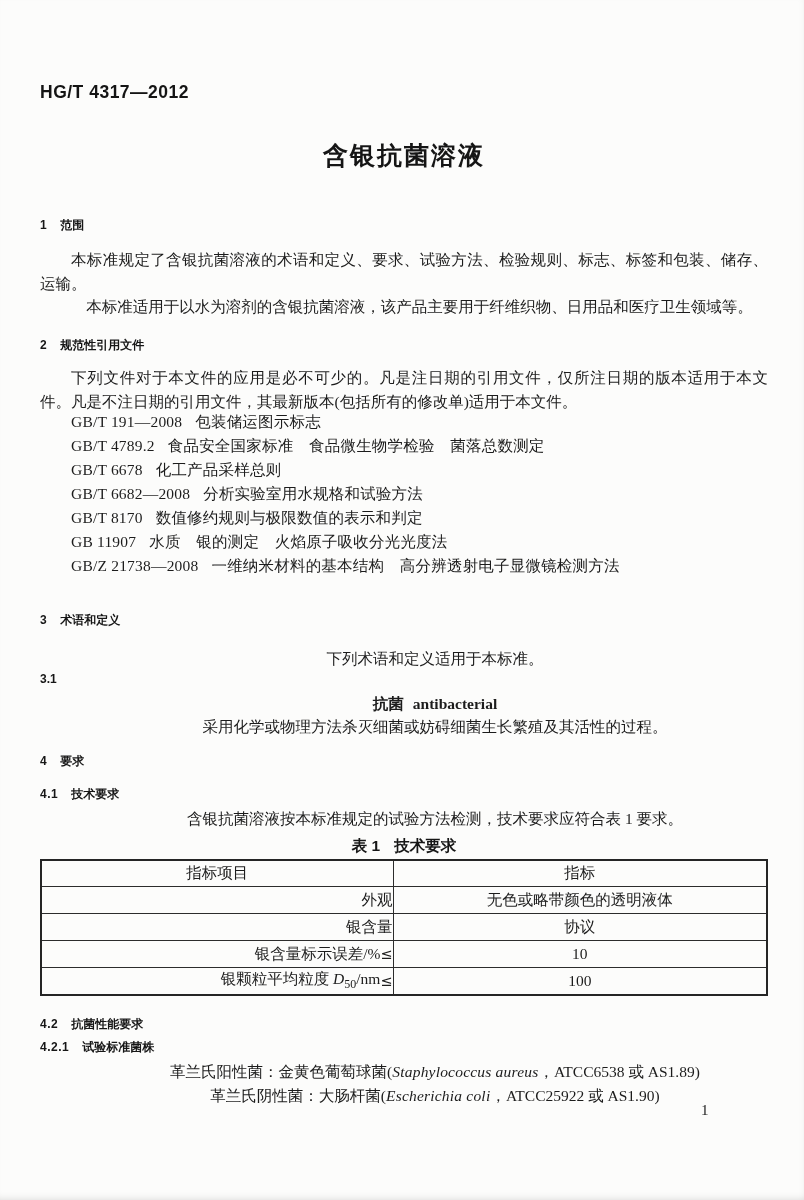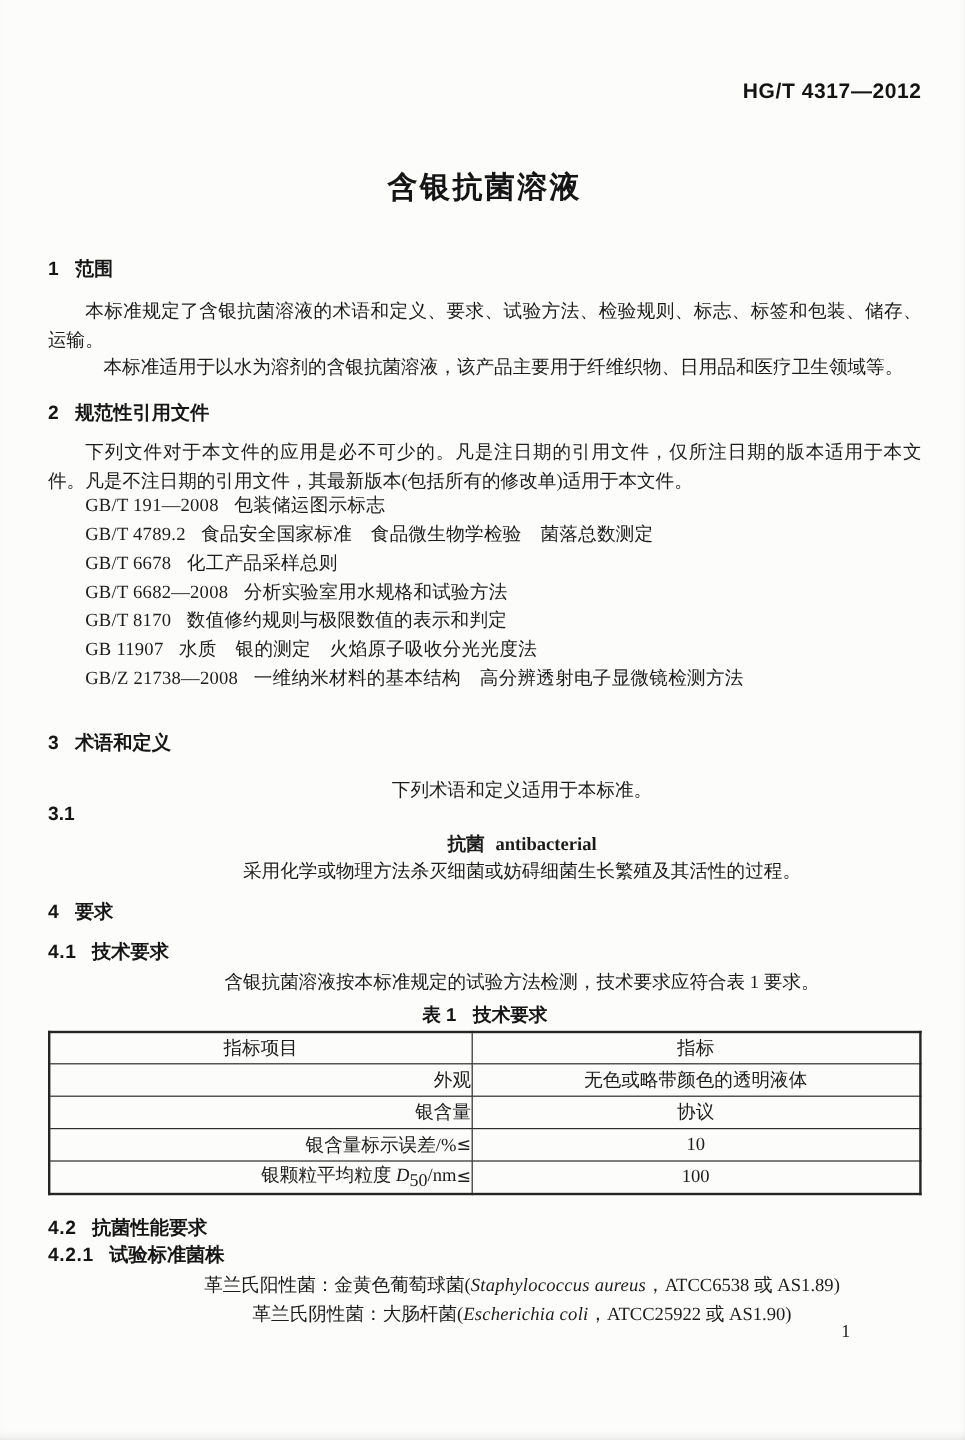--- a/index.html
+++ b/index.html
@@ -12,37 +12,37 @@
     position: relative;
     width: 804px; height: 1200px;
     background: #fcfcfb;
     color: #1b1b1b;
     overflow: hidden;
     box-shadow: inset 0 -7px 9px -7px rgba(0,0,0,0.14), inset -4px 0 8px -6px rgba(0,0,0,0.07);
   }
   .abs { position: absolute; left: 40px; width: 728px; margin: 0; }
 
   
-  .doc-header { top: 66px; text-align: right; }
+  .doc-header { top: 82px; }
   .doc-number {
     font-family: "Liberation Sans", "DejaVu Sans", sans-serif;
     font-weight: bold; font-size: 17.5px; letter-spacing: 0.5px; color: #141414;
   }
 
   
   .doc-title {
     top: 139px; text-align: center;
     font-family: "Liberation Sans", "DejaVu Sans", sans-serif;
     font-weight: bold; font-size: 25px; letter-spacing: 2px; color: #151515;
   }
 
   
   .sec-head {
     font-family: "Liberation Sans", "DejaVu Sans", sans-serif;
-    font-weight: bold; font-size: 16px; line-height: 20px; color: #161616;
+    font-weight: bold; font-size: 12px; line-height: 20px; color: #161616;
   }
   .h-num { display: inline-block; margin-right: 13px; letter-spacing: 0.5px; }
 
   
   .body-text { font-size: 15.5px; line-height: 23.5px; color: #1c1c1c; }
   .jpara { text-align: justify; text-indent: 2em; }
   .ind { padding-left: 31px; }
   .oneline { white-space: nowrap; text-align: center; }
 
   
@@ -76,21 +76,21 @@
     border: 1px solid #2c2c2c;
     border-bottom-width: 1.4px; border-top-width: 1.4px;
     height: 26px; padding: 0; vertical-align: middle;
   }
   table.t1 tr.thead td { text-align: center; height: 25px; margin-top: 44px; }
   td.cell-item { padding: 0 13px 0 10px; }
   .item-wrap { display: flex; justify-content: flex-end; align-items: center; }
   td.cell-val { text-align: center; }
   .op { font-family: "DejaVu Sans", sans-serif; font-size: 14.5px; }
   .d-sym { font-style: italic; }
-  sub { font-size: 15px; }
+  sub { font-size: 12px; }
 
   
   .species { font-style: italic; letter-spacing: 0.2px; }
 
   
   .page-num { position: absolute; top: 1102px; left: 701px; font-size: 15px; color: #222; }
 </style>
 </head>
 <body>
 

